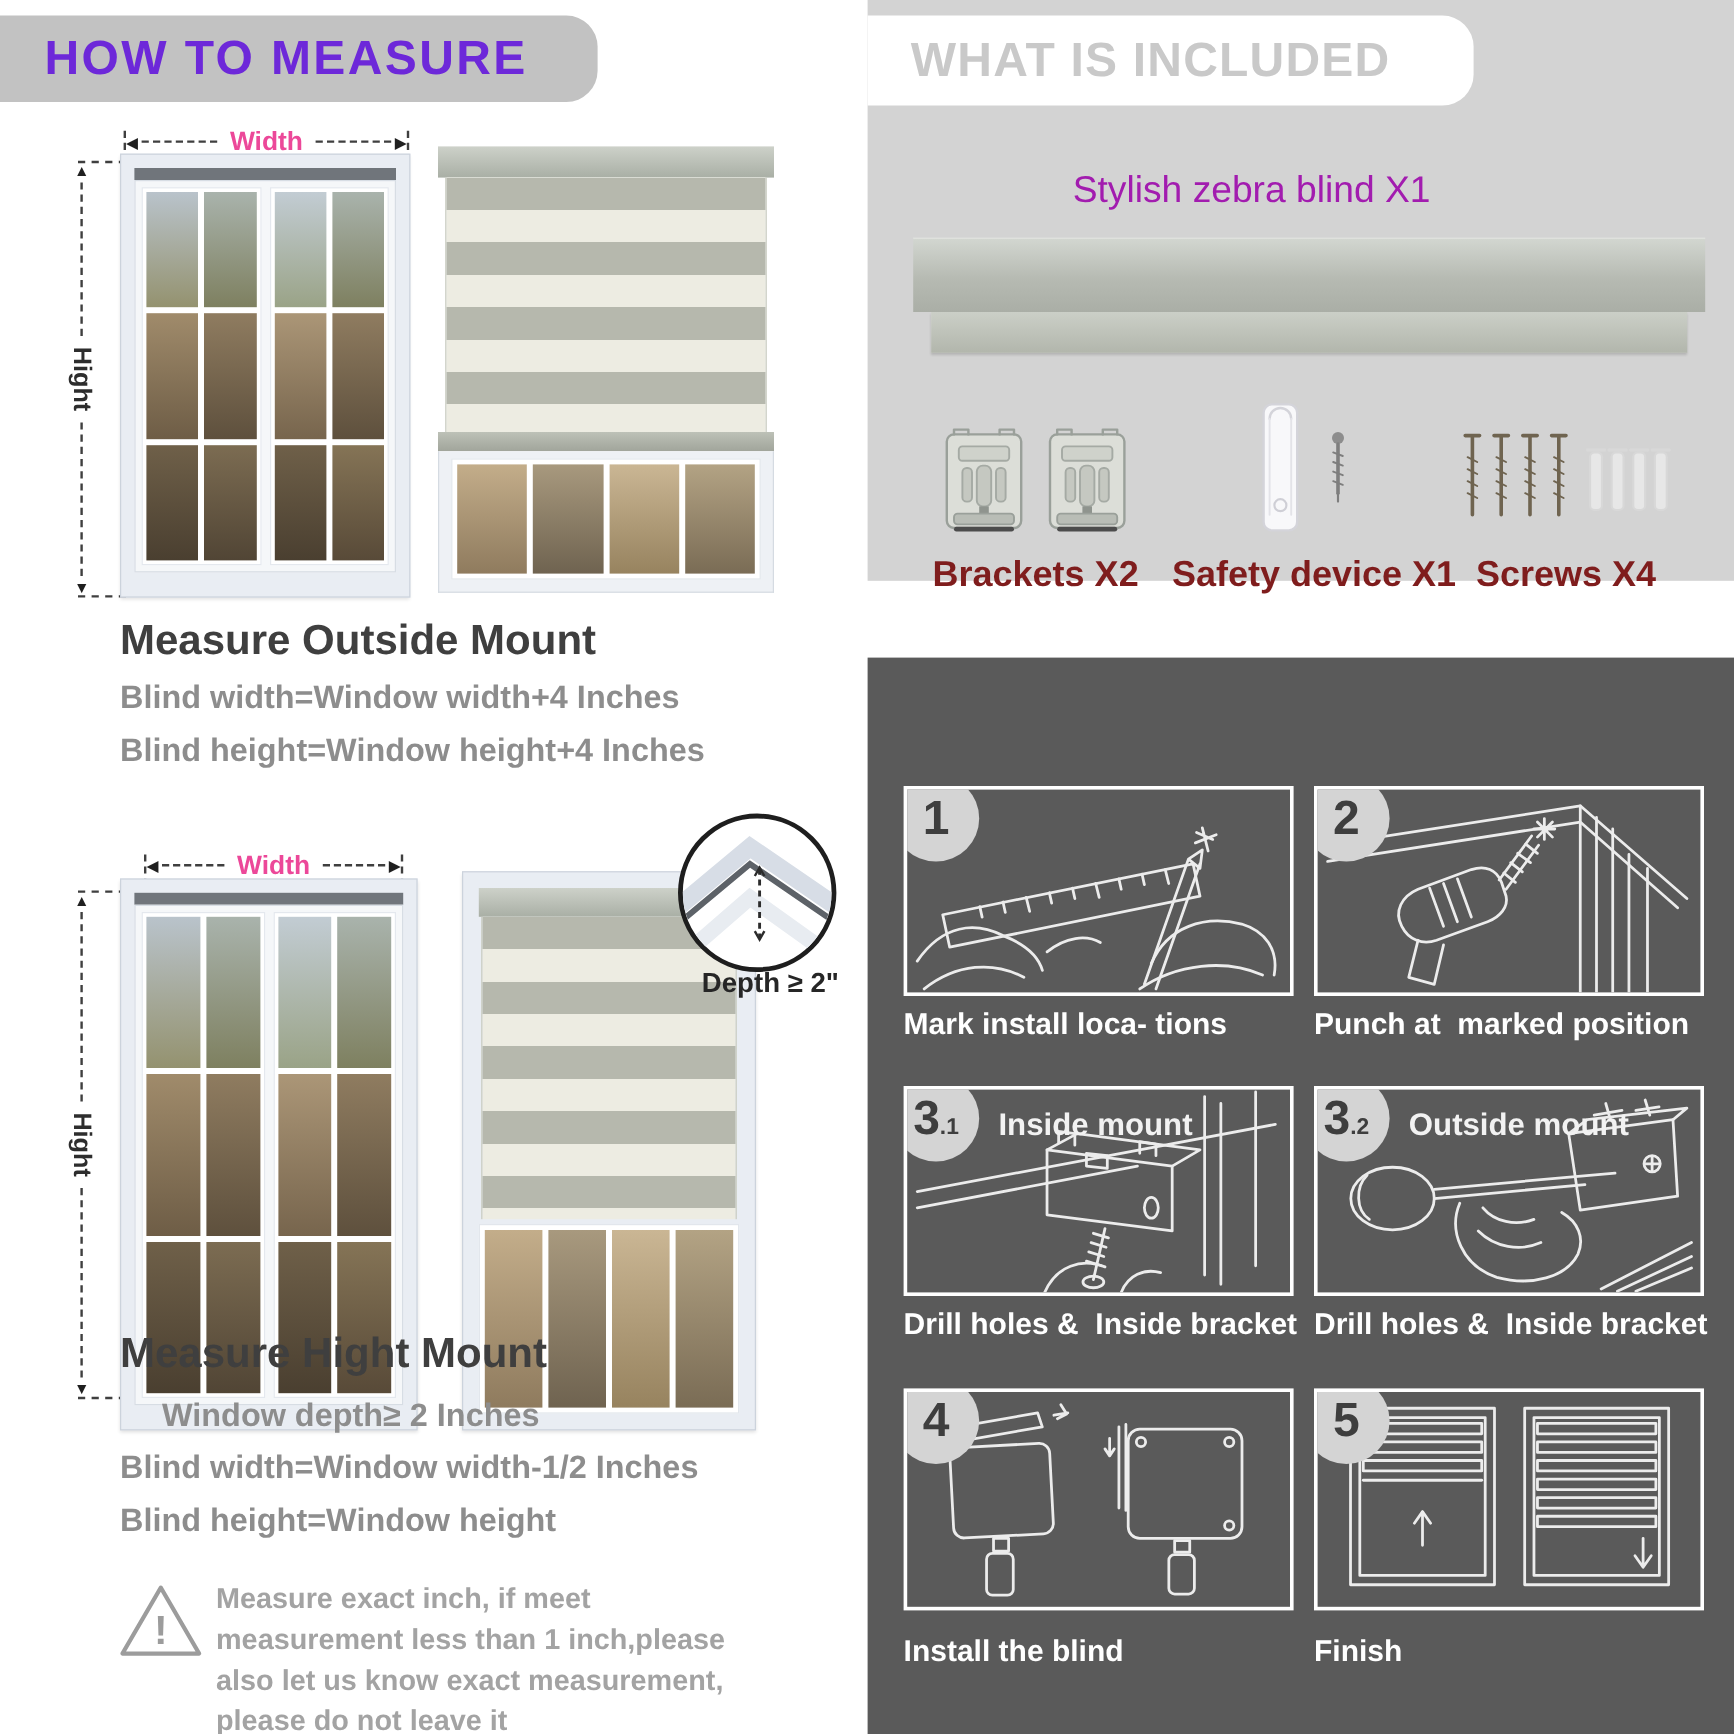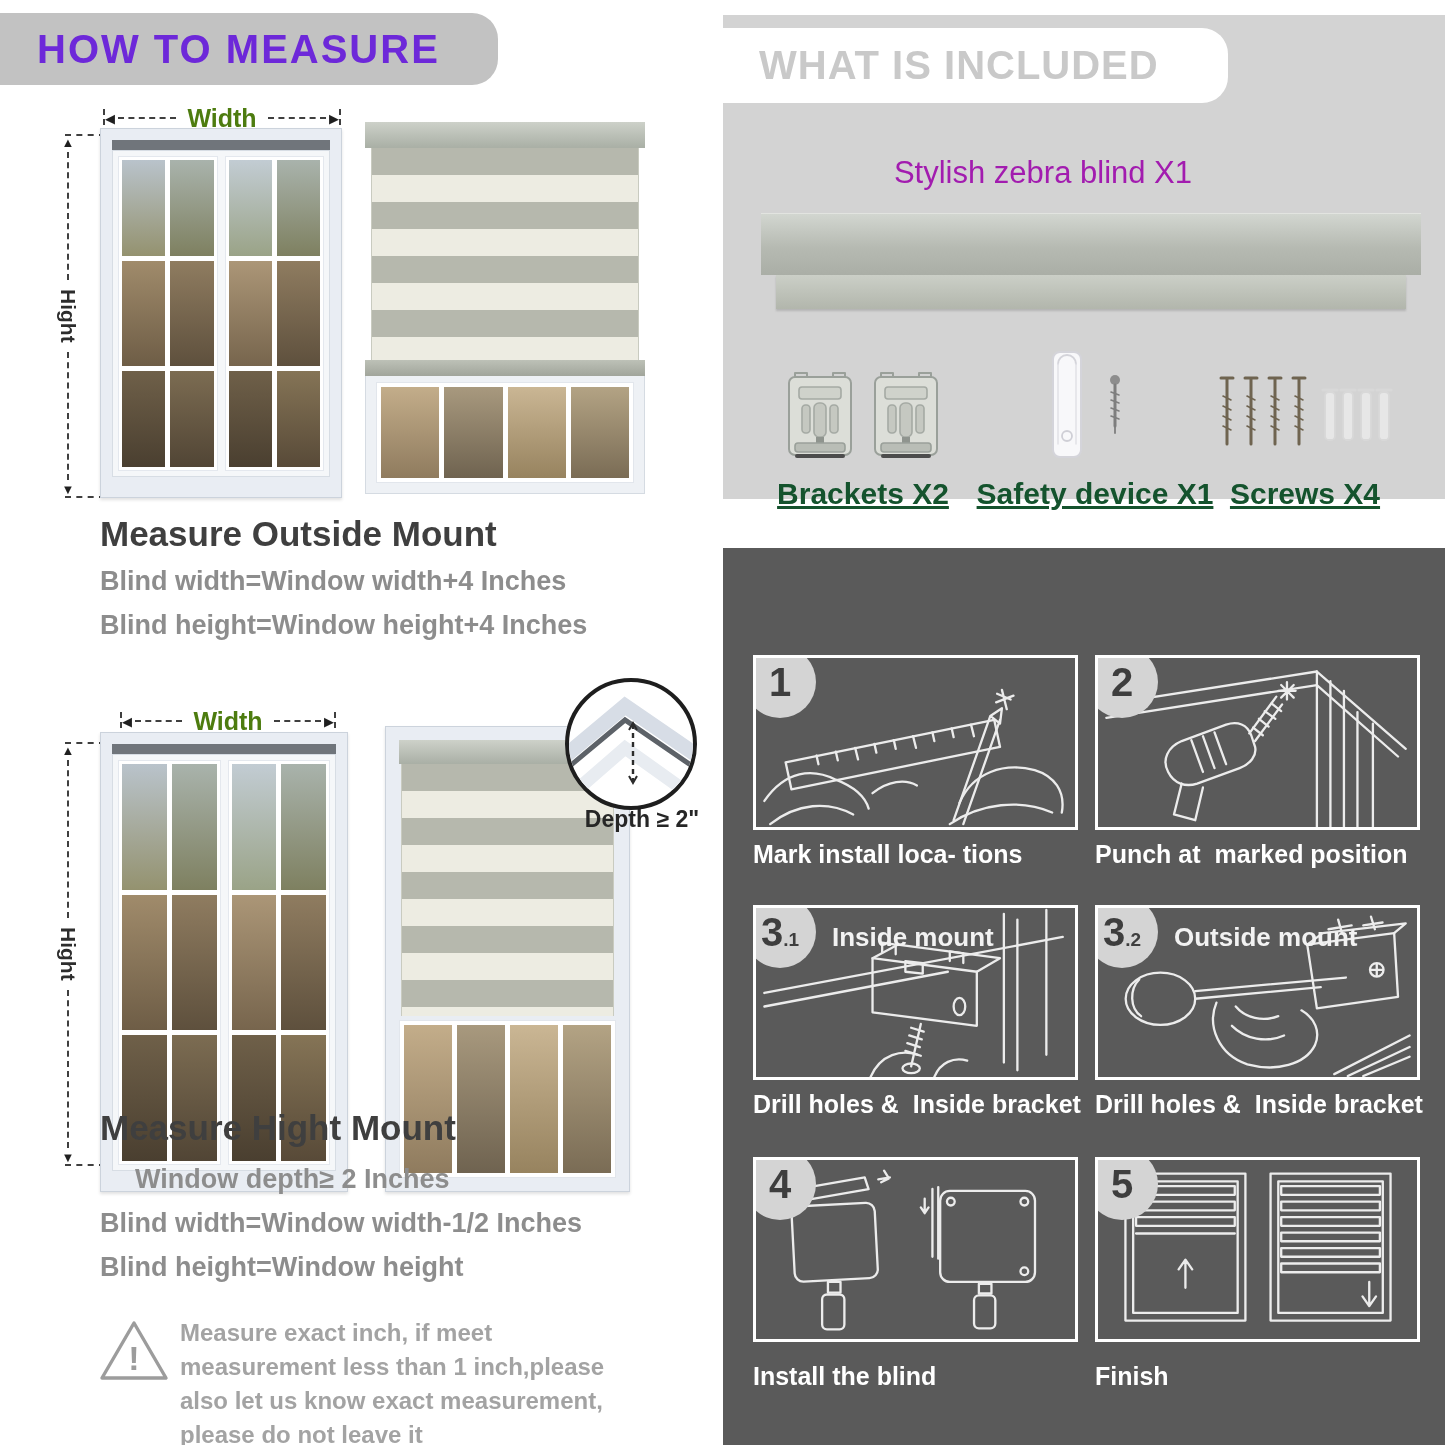--- a/index.html
+++ b/index.html
@@ -10,21 +10,21 @@
   .banner-gray { position:absolute; left:0; top:13px; width:498px; height:72px;
     background:#c2c2c2; border-radius:0 26px 26px 0; display:flex; align-items:center;
     padding-left:37px; color:#6d28d9; font-size:40px; font-weight:bold; letter-spacing:2px; }
 
   .mheading { position:absolute; left:100px; font-size:35px; font-weight:bold; color:#3f3f3f; }
   .mline { position:absolute; left:100px; font-size:27px; font-weight:bold; color:#8d8d8d; }
 
   
   .dim-w { position:absolute; display:flex; align-items:center; height:24px; }
   .dim-w .dline { flex:1; height:0; border-top:2px dashed #3f3f3f; margin:0 3px; }
-  .dim-w .wlbl { font-size:25px; font-weight:bold; color:#4d7c0f; margin:0 8px; white-space:nowrap; }
+  .dim-w .wlbl { font-size:22px; font-weight:bold; color:#ec4899; margin:0 8px; white-space:nowrap; }
   .dim-w .ar { font-size:13px; color:#1f1f1f; line-height:1; }
   .dim-w .vtick { width:0; height:36px; border-left:2px dashed #3f3f3f; position:relative; top:9px; }
   .dim-h { position:absolute; display:flex; flex-direction:column; align-items:center; width:32px; }
   .dim-h .dline { width:0; flex:1; border-left:2px dashed #3f3f3f; margin:3px 0; }
   .dim-h .hlbl { writing-mode:vertical-rl; font-size:21px; font-weight:bold; color:#2d2d2d; margin:6px 0; }
   .dim-h .ar { font-size:13px; color:#1f1f1f; line-height:1; }
   .dim-h .htick { height:0; width:40px; border-top:2px dashed #3f3f3f; position:relative; left:17px; }
 
   
   .window { position:absolute; background:#e9edf3; border:1px solid #ccd3dc;
@@ -62,35 +62,35 @@
 
   .magnifier { position:absolute; width:132px; height:132px; border-radius:50%;
     border:4px solid #1e1e1e; background:#fff; overflow:hidden; z-index:6; }
   .depth-label { position:absolute; font-size:23px; font-weight:bold; color:#262626; text-align:center; }
 
   .warning { position:absolute; }
   .warn-svg text { font-family:"Liberation Sans",sans-serif; font-size:34px; font-weight:bold; fill:#9c9c9c; }
   .warn-text { position:absolute; width:466px; font-size:24px; font-weight:bold; color:#a3a3a3; line-height:1.42; }
 
   
-  .rtop { position:absolute; left:723px; top:15px; width:722px; height:484px; background:#d3d3d3; }
+  .rtop { position:absolute; left:723px; top:0; width:722px; height:484px; background:#d3d3d3; }
   .banner-white { position:absolute; left:0; background:#fff; border-radius:0 26px 26px 0;
     display:flex; align-items:center; font-weight:bold; letter-spacing:1px; }
   .bw1 { top:13px; width:505px; height:75px; padding-left:36px; font-size:40px; color:#c9c9c9; }
   .product-label { position:absolute; left:0; top:140px; width:640px; text-align:center;
     font-size:31px; font-weight:normal; color:#a21caf; }
   .rail { position:absolute; left:38px; top:198px; width:660px; }
   .rail-top { height:62px; background:linear-gradient(180deg,#d2d6d0 0%,#b6bab2 55%,#aaaea6 100%);
     border-top:1px solid #e2e4e0; }
   .rail-lip { height:34px; margin:0 15px; background:linear-gradient(180deg,#cbcfc7,#b2b6ac);
     box-shadow:0 2px 2px rgba(0,0,0,.15); }
   .inc-item { position:absolute; top:330px; height:166px; display:flex; flex-direction:column;
     align-items:center; justify-content:flex-end; gap:14px; }
   .inc-art { display:flex; align-items:flex-end; gap:16px; }
-  .inc-label { font-size:30px; font-weight:bold; color:#14532d; white-space:nowrap;text-decoration:underline; }
+  .inc-label { font-size:30px; font-weight:bold; color:#7f1d1d; white-space:nowrap; }
 
   
   .rbottom { position:absolute; left:723px; top:548px; width:722px; height:897px; background:#5a5a5a; }
   .bw2 { top:7px; width:600px; height:77px; padding-left:33px; font-size:41px; color:#3d3d3d; }
   .step { position:absolute; width:325px; height:175px; border:3px solid #fff; overflow:hidden; }
   .step.tall { height:185px; }
   .badge { position:absolute; top:-12px; left:-12px; width:72px; height:72px; border-radius:50%;
     background:#d4d4d4; display:flex; align-items:center; justify-content:center; color:#3e3e3e; z-index:2; }
   .bn { font-size:40px; font-weight:bold; }
   .bs { font-size:19px; font-weight:bold; margin-top:16px; }

